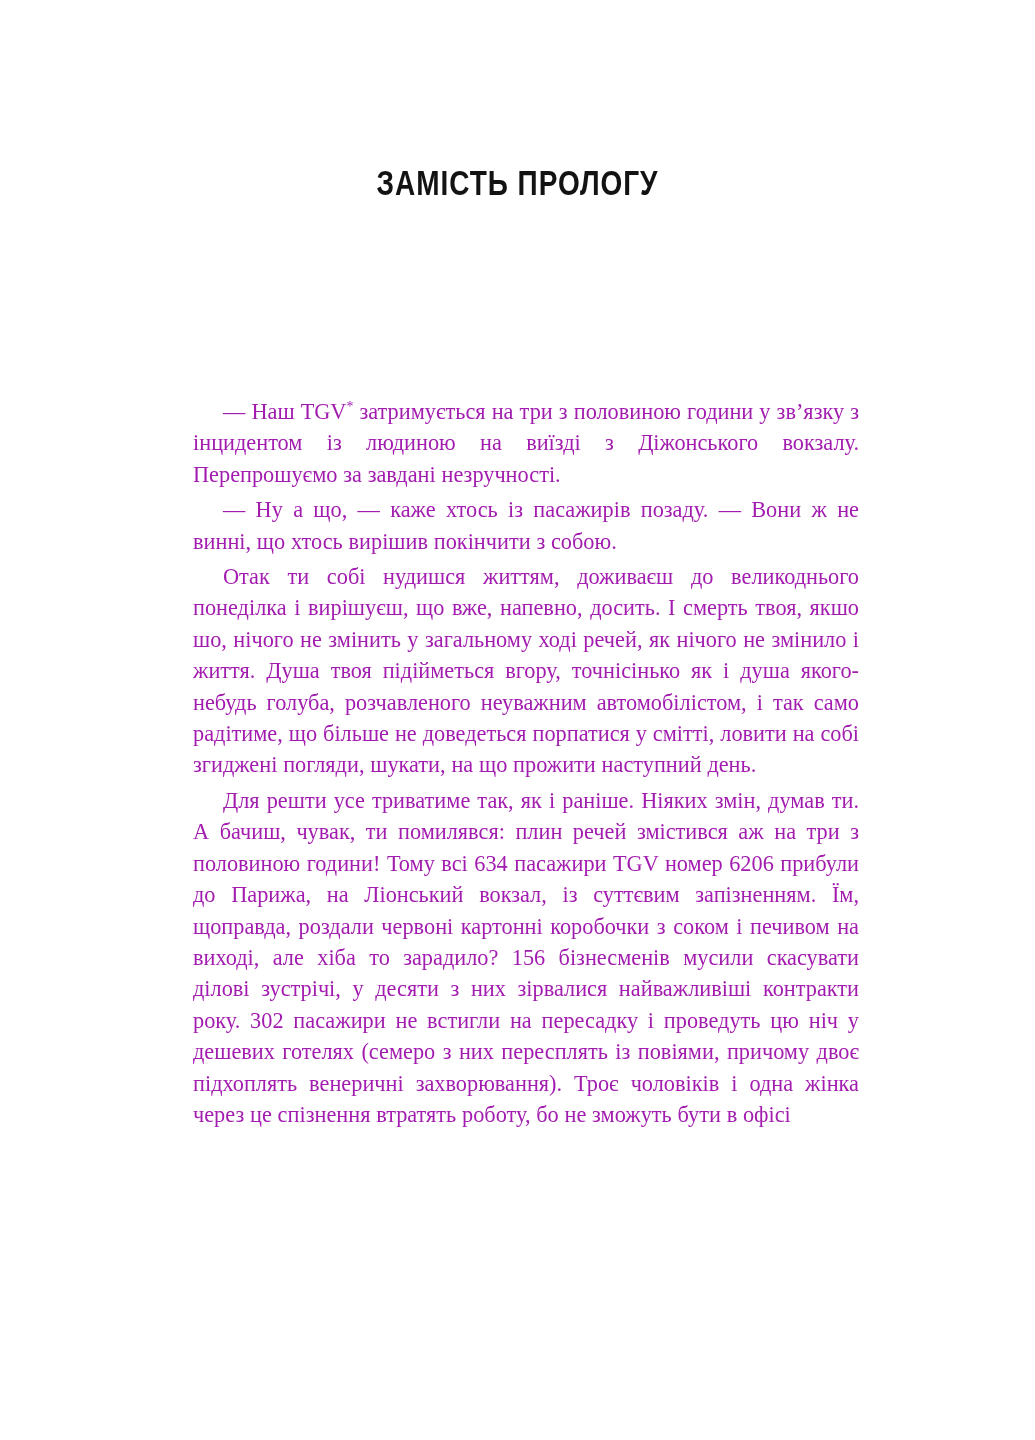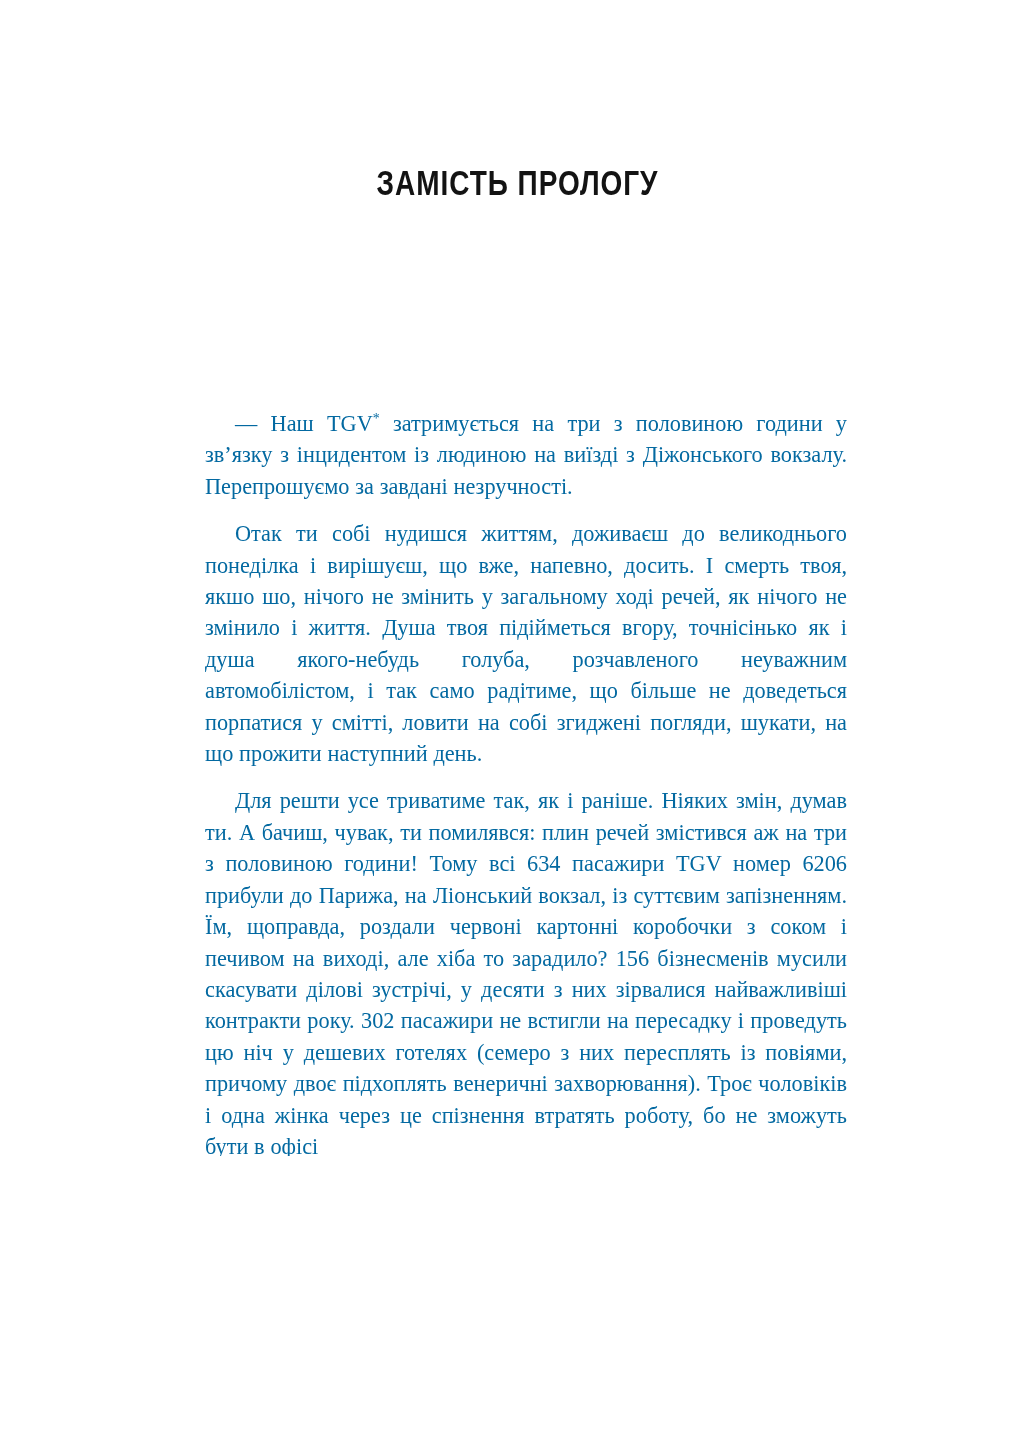--- a/index.html
+++ b/index.html
@@ -40,26 +40,26 @@
 
   
   .text-column {
     position: absolute;
     left: 189px;
     top: 392px;
     width: 674px;
   }
 
   .body-par {
-    margin: 16px;
+    margin: 4px;
     text-indent: 30px;
     text-align: justify;
     font-size: 22.3px;
     line-height: 31.4px;
-    color: #0369a1;
+    color: #a21caf;
     -webkit-hyphens: manual;
     hyphens: manual;
     word-spacing: 0.2px;
   }
 
   .body-par + .body-par {
     margin-top: 0;
   }
 
   .fn-ref {
@@ -119,20 +119,21 @@
 <div class="page">
 
   <h1 class="chapter-title">ЗАМІСТЬ ПРОЛОГУ</h1>
 
   <div class="text-column">
 
     <p class="body-par">
       <span>— Наш TGV</span><span class="fn-ref">*</span><span> затримується на три з половиною години у зв’язку з інцидентом із людиною на виїзді з Діжонського вокзалу. Перепрошуємо за завдані незручності.</span>
     </p>
 
+    <p class="body-par">— Ну а що, — каже хтось із пасажирів позаду. — Вони ж не винні, що хтось вирішив покінчити з собою.</p>
 
     <p class="body-par">Отак ти собі нудишся життям, доживаєш до великоднього понеділка і вирішуєш, що вже, напевно, досить. І смерть твоя, якшо шо, нічого не змінить у загальному ході речей, як нічого не змінило і життя. Душа твоя підійметься вгору, точнісінько як і душа якого-небудь голуба, розчавленого неуважним автомобілістом, і так само радітиме, що більше не доведеться порпатися у смітті, ловити на собі згиджені погляди, шукати, на що прожити наступний день.</p>
 
     <p class="body-par">Для решти усе триватиме так, як і раніше. Ніяких змін, думав ти. А бачиш, чувак, ти помилявся: плин речей змістився аж на три з половиною години! Тому всі 634 пасажири TGV номер 6206 прибули до Парижа, на Ліонський вокзал, із суттєвим запізненням. Їм, щоправда, роздали червоні картонні коробочки з соком і печивом на виході, але хіба то зарадило? 156 бізнесменів мусили скасувати ділові зустрічі, у десяти з них зірвалися найважливіші контракти року. 302 пасажири не встигли на пересадку і проведуть цю ніч у дешевих готелях (семеро з них пересплять із повіями, причому двоє підхоплять венеричні захворювання). Троє чоловіків і одна жінка через це спізнення втратять роботу, бо не зможуть бути в офісі</p>
 
   </div>
 
   <div class="footnote-block">
     <div class="footnote-rule"></div>
     <p class="footnote">

